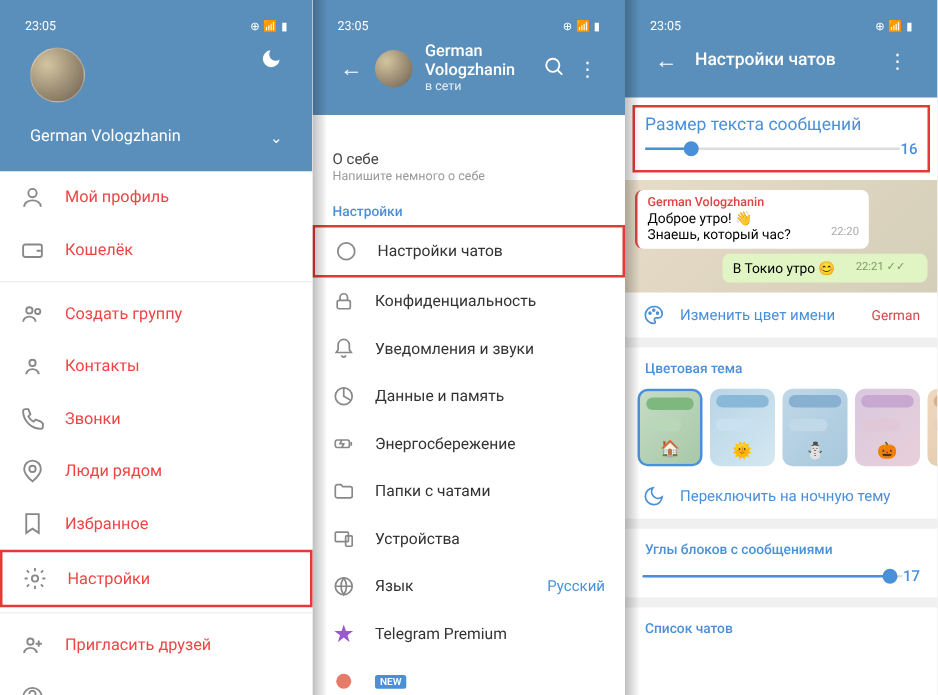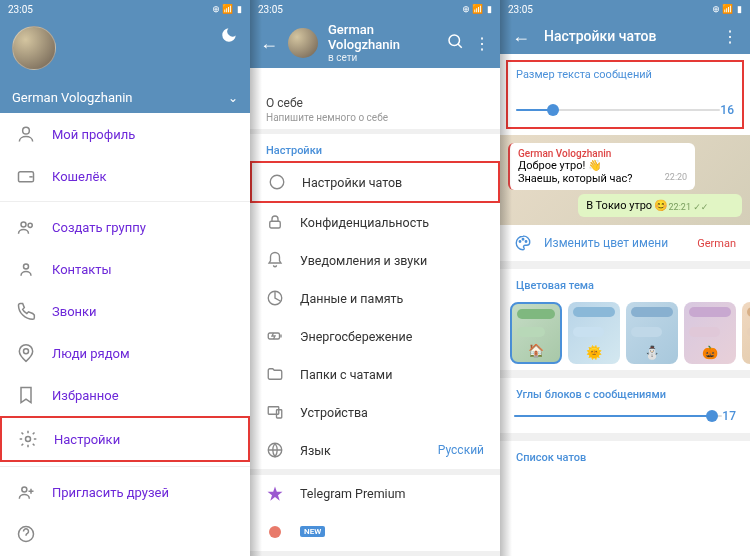--- a/index.html
+++ b/index.html
@@ -3,60 +3,60 @@
 <meta charset="utf-8">
 <style>
 *{box-sizing:border-box;margin:0;padding:0;font-family:-apple-system,BlinkMacSystemFont,"Segoe UI",Roboto,Arial,sans-serif}
 body{background:#e8e8e8;width:750px;height:556px;overflow:hidden;display:flex}
 .pane{width:250px;height:556px;background:#fff;position:relative;overflow:hidden;display:flex;flex-direction:column}
 .shadow-left{position:absolute;left:0;top:0;bottom:0;width:12px;background:linear-gradient(90deg,rgba(0,0,0,0.25),transparent);pointer-events:none;z-index:5}
 .statusbar{height:18px;background:transparent;display:flex;align-items:center;justify-content:space-between;padding:0 8px;font-size:10px;color:#fff;position:relative;z-index:2}
 .statusbar.dark{color:#fff}
 .sb-icons{display:flex;gap:3px;align-items:center}
 .sb-icons span{font-size:9px}
-.header-blue{background:#5a8fbb;color:#fff;padding:0}
+.header-blue{background:#5a8fbb;color:#fff;padding:12px}
 .p1-header{background:#5a8fbb;height:95px;padding:8px 12px 8px 12px;display:flex;flex-direction:column;justify-content:space-between}
 .p1-top{display:flex;justify-content:space-between;align-items:flex-start}
 .avatar{width:44px;height:44px;border-radius:50%;background:radial-gradient(circle at 30% 30%,#d4c5a0,#6b5d4f);border:1px solid rgba(255,255,255,0.3)}
 .moon{width:18px;height:18px;color:#fff}
 .p1-name-row{display:flex;justify-content:space-between;align-items:center;color:#fff;font-size:13px}
 .chev{font-size:12px}
 .menu{flex:1;overflow-y:auto}
-.menu-item{display:flex;align-items:center;gap:16px;padding:11px 16px;font-size:13px;color:#6d28d9}
+.menu-item{display:flex;align-items:center;gap:16px;padding:11px 16px;font-size:13px;color:#ef4444}
 .menu-item .mi-icon{width:20px;height:20px;color:#888;display:flex;align-items:center;justify-content:center;flex-shrink:0}
 .divider{height:1px;background:#eee;margin:4px 0}
 .red-box{border:2.5px solid #e53935}
 .p2-header{background:#5a8fbb;height:50px;display:flex;align-items:center;padding:0 10px;gap:10px;color:#fff}
 .p2-avatar{width:30px;height:30px;border-radius:50%;background:radial-gradient(circle at 30% 30%,#d4c5a0,#6b5d4f)}
 .p2-title{font-size:13px;font-weight:500;line-height:1.1}
 .p2-sub{font-size:10px;opacity:0.85}
 .p2-about{padding:28px 16px 6px}
 .p2-about-t{font-size:12px;color:#444}
 .p2-about-s{font-size:10px;color:#999;margin-top:2px}
 .gap{height:8px;background:#f0f0f0}
 .section-h{font-size:11px;color:#4a90d9;padding:10px 16px 4px;font-weight:500}
 .row{display:flex;align-items:center;gap:16px;padding:10px 16px;font-size:12.5px;color:#333}
 .row .ri{width:18px;height:18px;color:#888;flex-shrink:0;display:flex;align-items:center;justify-content:center}
 .row .val{margin-left:auto;color:#4a90d9;font-size:12px}
 .badge-new{background:#4a90d9;color:#fff;font-size:8px;padding:1px 4px;border-radius:2px;font-weight:600}
 .p3-header{background:#5a8fbb;height:36px;display:flex;align-items:center;padding:0 12px;gap:14px;color:#fff}
 .p3-title{font-size:14px;font-weight:500;flex:1}
 .p3-body{flex:1;overflow-y:auto}
 .slider-box{border:2.5px solid #e53935;margin:6px 6px 0;padding:6px 8px 10px}
-.slider-lbl{font-size:11px;color:#4a90d9;margin-bottom:22px}
+.slider-lbl{font-size:14px;color:#4a90d9;margin-bottom:4px}
 .slider-row{display:flex;align-items:center;gap:0}
 .slider-track{flex:1;height:2px;background:#ddd;position:relative;border-radius:2px}
 .slider-fill{position:absolute;left:0;top:0;bottom:0;background:#4a90d9;border-radius:2px}
 .slider-thumb{position:absolute;top:50%;width:12px;height:12px;background:#4a90d9;border-radius:50%;transform:translate(-50%,-50%)}
 .slider-val{font-size:12px;color:#4a90d9;font-weight:500}
 .chat-preview{background:linear-gradient(135deg,#e8dcc8,#d4ceb8);padding:8px;margin-top:6px}
 .bubble-in{background:#fff;border-radius:6px;padding:5px 8px;font-size:11px;margin-bottom:4px;max-width:80%;position:relative;border-left:2px solid #d44}
 .bubble-in .bname{color:#d44;font-size:10px;font-weight:500}
 .bubble-in .btime{color:#aaa;font-size:9px;float:right;margin-left:0}
-.bubble-out{background:#e1f5c4;border-radius:6px;padding:5px 8px;font-size:11px;margin-left:auto;max-width:70%;display:flex;align-items:flex-end;gap:0}
+.bubble-out{background:#e1f5c4;border-radius:6px;padding:5px 8px;font-size:11px;margin-left:auto;max-width:70%;display:flex;align-items:flex-start;gap:16px}
 .bubble-out .btime{color:#7a9e5e;font-size:9px}
 .link-row{display:flex;align-items:center;gap:12px;padding:9px 14px;font-size:12px;color:#4a90d9}
 .link-row .li{width:18px;height:18px;color:#4a90d9;flex-shrink:0}
 .link-row .rval{margin-left:auto;color:#d44;font-size:11px}
 .themes{display:flex;gap:6px;padding:6px 10px;overflow-x:hidden}
 .theme-card{width:52px;height:62px;border-radius:8px;flex-shrink:0;position:relative;display:flex;flex-direction:column;justify-content:space-between;padding:4px}
 .theme-card .tb{height:10px;border-radius:5px;margin:1px}
 .theme-card .em{font-size:13px;text-align:center}
 .tc0{background:linear-gradient(135deg,#c5dcc5,#a8c8a8);border:2px solid #4a90d9}
 .tc1{background:linear-gradient(135deg,#b8d4e8,#d4e8f0)}
@@ -383,20 +383,26 @@
           <div class="tb" style="background:#c8a8d0"></div>
           <div class="tb" style="background:#e0c8d8;width:70%"></div>
           <div class="em">🎃</div>
         </div>
       <div class="theme-card tc4">
           <div class="tb" style="background:#d8b088"></div>
           <div class="tb" style="background:#e8d0b8;width:70%"></div>
           <div class="em">🌸</div>
         </div>
     </div>
+    <div class="link-row">
+        <span class="li"><svg viewBox="0 0 24 24" fill="none" stroke="currentColor" stroke-width="1.8">
+            <path d="M21 12.8A9 9 0 1111.2 3a7 7 0 009.8 9.8z"></path>
+          </svg></span>
+        <span>Переключить на ночную тему</span>
+      </div>
     <div class="gap"></div>
     <div class="section-h">Углы блоков с сообщениями</div>
     <div class="corners-slider">
       <div class="slider-row">
         <div class="slider-track">
           <div class="slider-fill" style="width:95%"></div>
           <div class="slider-thumb" style="left:95%"></div>
         </div>
         <span class="slider-val">17</span>
       </div>

